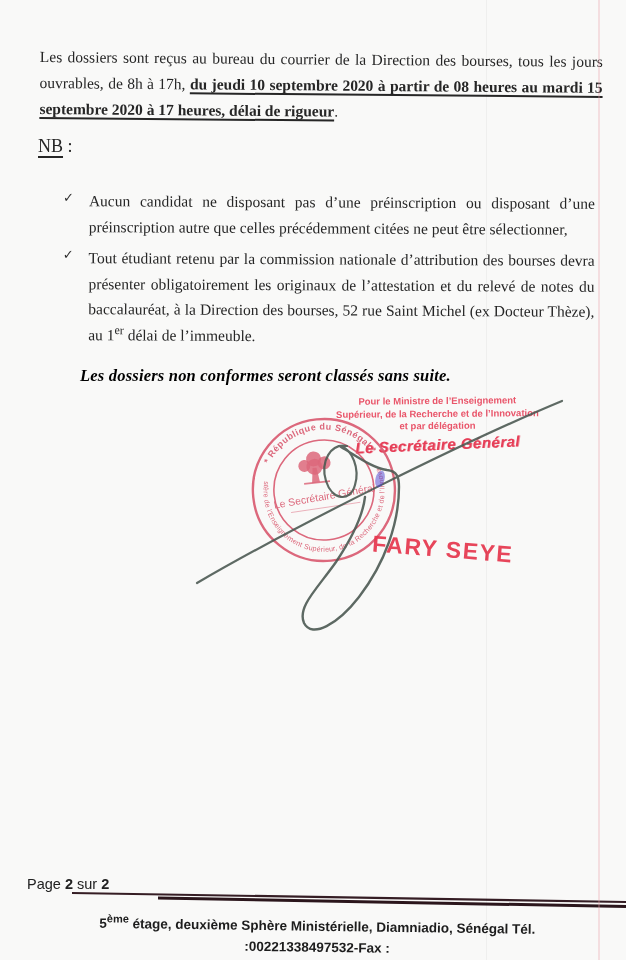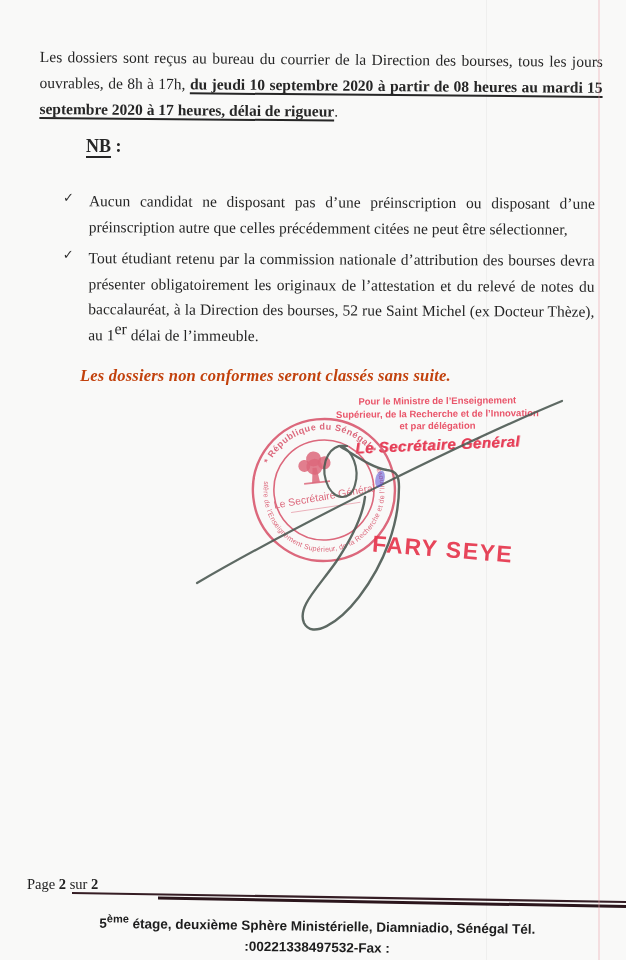--- a/index.html
+++ b/index.html
@@ -16,37 +16,37 @@
     font-size:15.5px;line-height:26px;text-align:justify;
     transform:rotate(0.5deg);transform-origin:left top;
   }
   #intro .emph{
     font-weight:bold;
     text-decoration:underline;
     text-decoration-thickness:1.6px;
     text-underline-offset:3px;
   }
   
-  #nb{left:38px;top:136px;font-size:18px;font-weight:bold;margin-left:48px;}
+  #nb{left:38px;top:136px;font-size:18px;font-weight:normal;}
   #nb .nb-word{text-decoration:underline;text-decoration-thickness:1.8px;text-underline-offset:4px;}
   
   #bullets{left:63px;top:188px;width:532px;transform:rotate(0.3deg);transform-origin:left top;}
   .bullet{display:flex;margin-bottom:6px;}
   .bullet .check{
     flex:0 0 26px;font-family:"DejaVu Sans",sans-serif;
     font-size:13px;color:#2f2f2f;padding-top:2px;
   }
   .bullet .btxt{
     flex:1;font-size:15.5px;line-height:25.5px;text-align:justify;
   }
-  .bullet .btxt sup{font-size:16px;line-height:0;font-family:Liberation Serif, serif;}
+  .bullet .btxt sup{font-size:12px;line-height:0;font-family:Liberation Serif, serif;}
   
   #notice{
     left:80px;top:366px;font-size:16.5px;font-weight:bold;font-style:italic;
-    letter-spacing:0.2px;color:#c2410c;
+    letter-spacing:0.2px;color:#000000;
   }
   
   #delegation{
     left:330px;top:395px;width:215px;text-align:center;
     font-family:"Liberation Sans","DejaVu Sans",sans-serif;
     color:#e8485e;transform:rotate(-0.5deg);
   }
   #delegation .dline{font-size:9.5px;font-weight:bold;line-height:12.5px;opacity:.92;}
   #delegation .dsign{
     font-size:15px;font-weight:bold;font-style:italic;margin-top:3px;
@@ -61,21 +61,21 @@
   
   #signer-name{
     left:372px;top:536px;
     font-family:"Liberation Sans","DejaVu Sans",sans-serif;
     font-size:23px;font-weight:bold;letter-spacing:1.5px;
     color:#e6384f;transform:rotate(4.5deg);opacity:.93;
   }
   
   #page-label{
     left:27px;top:876px;
-    font-family:Liberation Serif, serif;
+    font-family:Liberation Sans, sans-serif;
     font-size:14.5px;color:#222;
   }
   #page-label b{font-weight:bold;}
   #footer-rule{left:0;top:884px;}
   #address{
     left:45px;top:912px;width:545px;text-align:center;
     font-family:"Liberation Sans","DejaVu Sans",sans-serif;
     font-size:13.5px;font-weight:bold;line-height:21px;color:#1d1d1d;
     transform:rotate(0.8deg);transform-origin:left top;
   }

